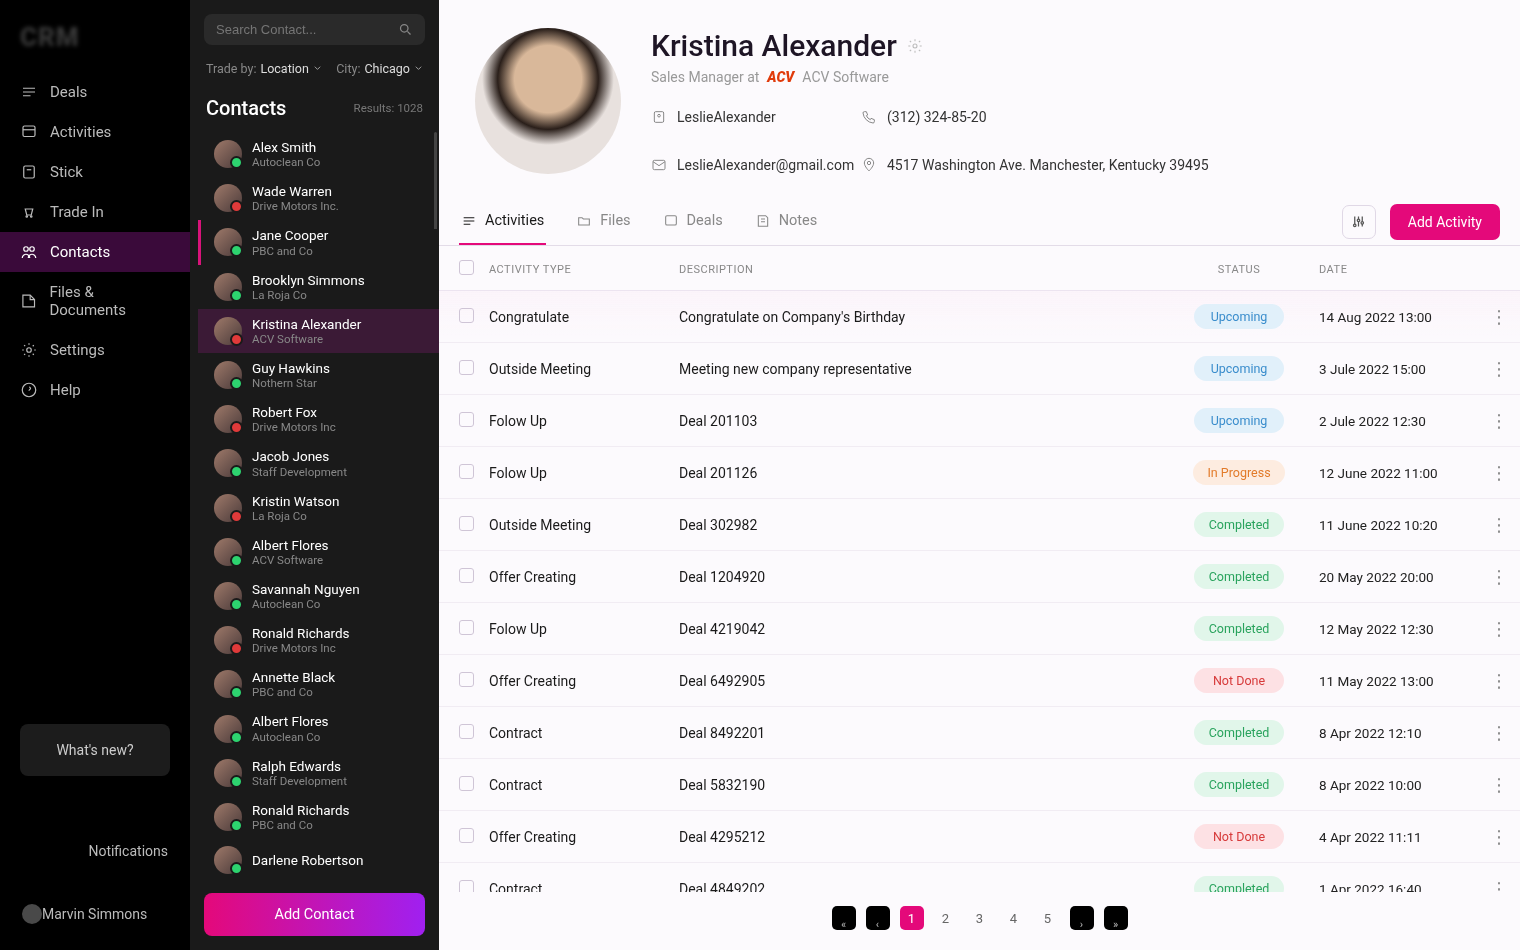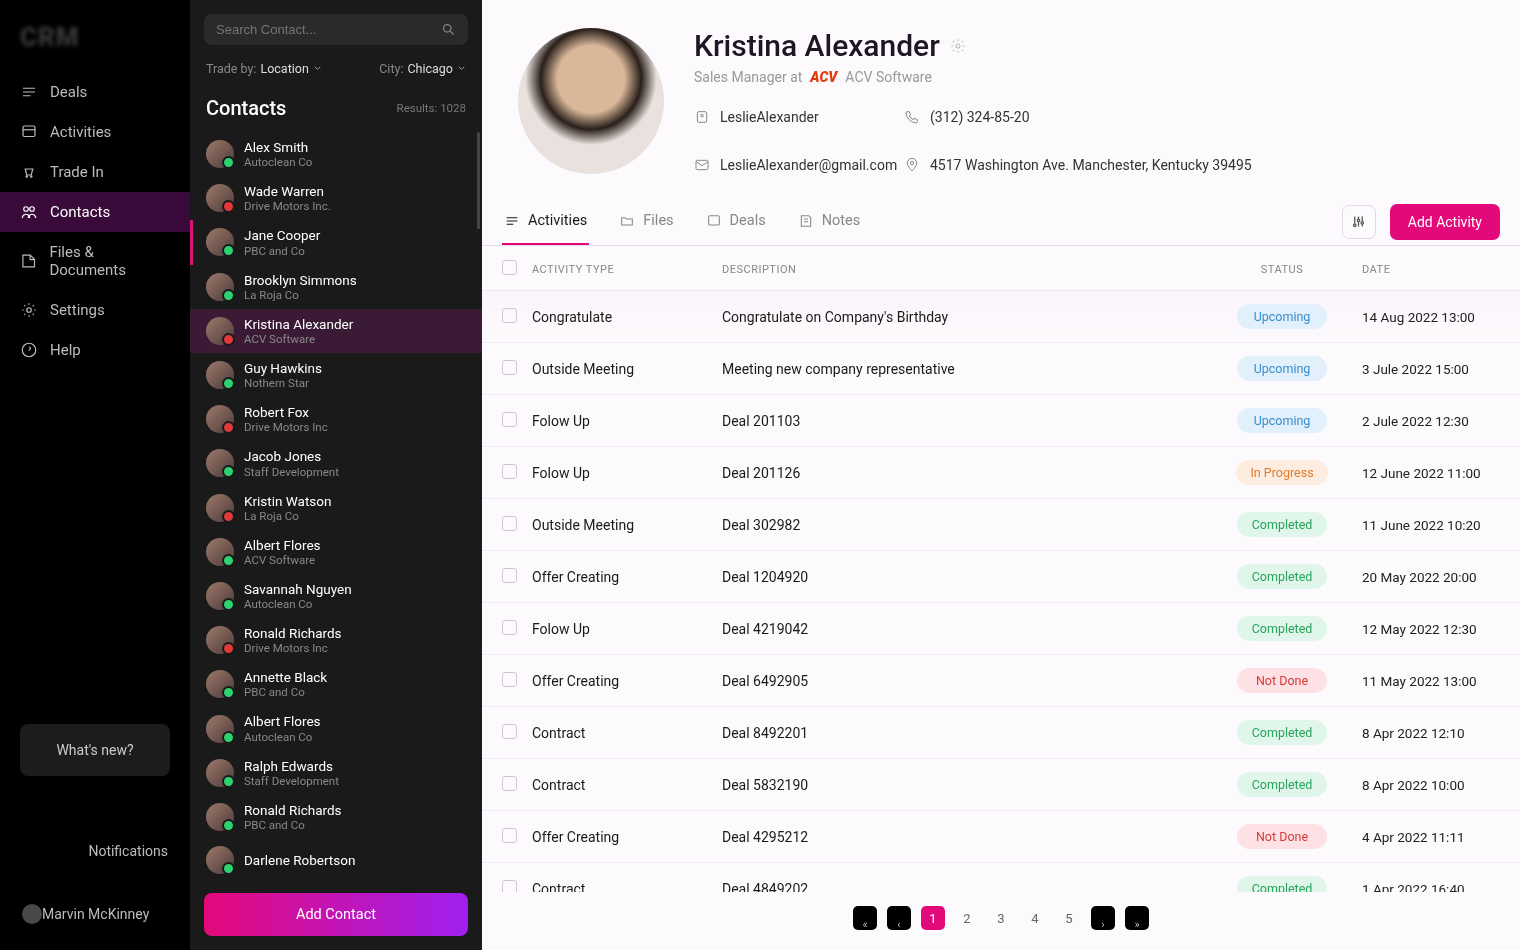--- a/index.html
+++ b/index.html
@@ -12,31 +12,31 @@
 .nav-list { list-style: none; flex: 1; }
 .nav-item { display: flex; align-items: center; gap: 12px; padding: 11px 20px; font-size: 15px; cursor: pointer; }
 .nav-item.active { background: #3a0a3a; color: #fff; }
 .nav-item svg { width: 18px; height: 18px; stroke: currentColor; fill: none; stroke-width: 1.6; }
 .nav-bottom { padding: 16px; }
 .whatsnew { background: #1c1c1c; border-radius: 8px; text-align: center; padding: 18px 8px; margin: 0 4px 32px; font-size: 14px; color: #ccc; }
 .nav-foot-item { display: flex; align-items: center; gap: 0; padding: 10px 6px; font-size: 14px; }
 .avatar-sm { width: 20px; height: 20px; border-radius: 50%; background: #8888; display: inline-block; }
 
 
-.col2 { width: 292px; background: #1a1a1a; color: #ddd; display: flex; flex-direction: column; }
+.col2 { width: 249px; background: #1a1a1a; color: #ddd; display: flex; flex-direction: column; }
 .search-wrap { padding: 14px 14px 10px; }
 .search { display: flex; align-items: center; background: #2a2a2a; border-radius: 8px; padding: 8px 12px; }
 .search input { flex: 1; background: transparent; border: 0; color: #999; font-size: 13px; outline: none; }
 .filters { display: flex; justify-content: space-between; padding: 6px 16px 14px; font-size: 12.5px; color: #888; }
 .filters span { display: inline-flex; gap: 4px; align-items: center; }
 .filters .val { color: #ddd; }
 .contacts-hdr { display: flex; justify-content: space-between; align-items: center; padding: 6px 16px 12px; }
 .contacts-hdr h3 { color: #fff; font-size: 20px; font-weight: 500; }
 .contacts-hdr .count { color: #777; font-size: 11.5px; }
-.contact-list { flex: 1; overflow-y: hidden; position: relative; }
+.contact-list { flex: 1; overflow-y: hidden; position: relative; margin-left: 8px; }
 .contact-list::after { content: ""; position: absolute; right: 2px; top: 0; bottom: 0; width: 3px; background: linear-gradient(#444 0 13%, transparent 13%); border-radius: 2px; }
 .contact-row { display: flex; align-items: center; gap: 10px; padding: 7px 16px; cursor: pointer; }
 .contact-row.selected { background: #3b1a36; }
 .contact-row.pink-border { box-shadow: inset 3px 0 0 #d8137a; }
 .avatar { width: 28px; height: 28px; border-radius: 50%; background: linear-gradient(135deg,#9f7a6a,#4a3a3a); position: relative; flex-shrink: 0; }
 .avatar::after { content: ""; position: absolute; bottom: -1px; right: -1px; width: 9px; height: 9px; border-radius: 50%; border: 2px solid #1a1a1a; background: #2dd36f; }
 .avatar.red::after { background: #e03a3a; }
 .cmeta .cname { color: #fff; font-size: 13.5px; line-height: 1.2; }
 .cmeta .ccomp { color: #888; font-size: 11.5px; }
 .add-contact { margin: 14px; padding: 13px; border-radius: 8px; background: linear-gradient(90deg,#e4097a,#a020f0); color: #fff; text-align: center; font-size: 14.5px; cursor: pointer; }
@@ -99,20 +99,27 @@
         </li>
         <li class="nav-item">
           <svg viewBox="0 0 24 24">
             <rect x="4" y="4" width="16" height="14" rx="2"></rect>
             <path d="M4 9h16"></path>
           </svg>
           <span>Activities</span>
         </li>
         <li class="nav-item">
           <svg viewBox="0 0 24 24">
+            <rect x="5" y="4" width="14" height="16" rx="2"></rect>
+            <path d="M9 9h6"></path>
+          </svg>
+          <span>Stick</span>
+        </li>
+        <li class="nav-item">
+          <svg viewBox="0 0 24 24">
             <path d="M7 8h10l-2 8H9z"></path>
             <circle cx="9" cy="18" r="1"></circle>
             <circle cx="15" cy="18" r="1"></circle>
           </svg>
           <span>Trade In</span>
         </li>
         <li class="nav-item active">
           <svg viewBox="0 0 24 24">
             <circle cx="8" cy="8" r="3"></circle>
             <circle cx="16" cy="8" r="3"></circle>
@@ -146,21 +153,21 @@
       <div class="whatsnew">What's new?</div>
       <div class="nav-foot-item">
         <svg viewBox="0 0 24 24">
             <path d="M6 8a6 6 0 0112 0v5l2 3H4l2-3z"></path>
             <path d="M10 19a2 2 0 004 0"></path>
           </svg>
         <span>Notifications</span>
       </div>
       <div class="nav-foot-item">
         <span class="avatar-sm"></span>
-        <span>Marvin McKinney</span>
+        <span>Marvin Simmons</span>
       </div>
     </div>
   </aside>
 
   <section class="col2">
     <div class="search-wrap">
       <div class="search">
         <input placeholder="Search Contact..." style="">
         <svg width="15" height="15" viewBox="0 0 24 24" stroke="#888" fill="none" stroke-width="2">
             <circle cx="10" cy="10" r="6"></circle>

